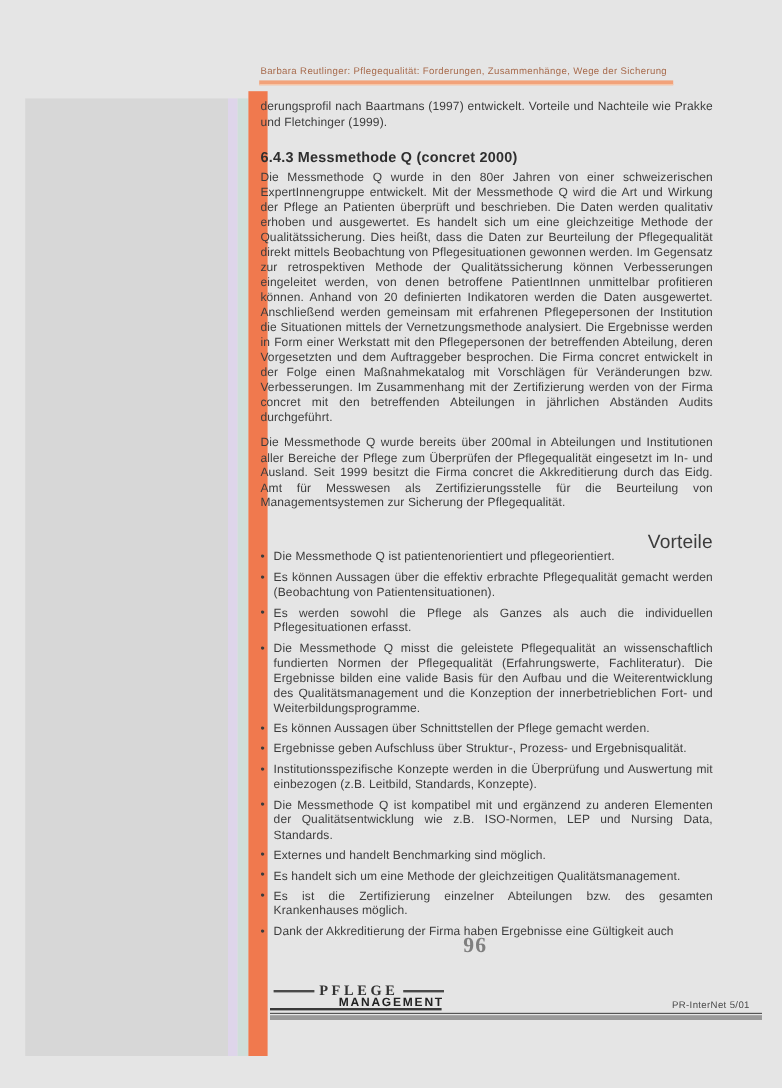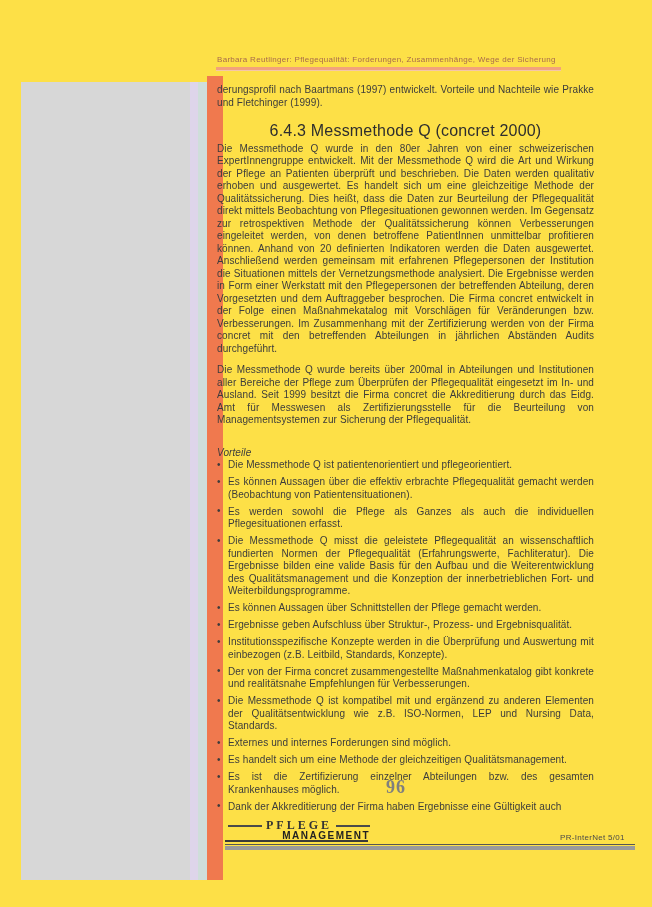--- a/index.html
+++ b/index.html
@@ -1,17 +1,17 @@
 <!DOCTYPE html>
 <html><head>
 <meta charset="utf-8">
 <style>
   html,body { margin:0; padding:0; background:#ffffff; }
   .page {
-    position:relative; width:652px; height:907px; background:#fde047;
+    position:relative; width:652px; height:907px; background:#e5e5e5;
     font-family:"Liberation Sans", sans-serif; overflow:hidden;
     color:#3c3c3c;
   }
   
   .gray-block   { position:absolute; left:21px;  top:82px; width:169px; height:798px; background:#d7d7d7; }
   .strip-lav    { position:absolute; left:190px; top:82px; width:8px;   height:798px; background:#ded5ea; }
   .strip-mint   { position:absolute; left:198px; top:82px; width:9px;   height:798px; background:#cfdeda; }
   .orange-bar   { position:absolute; left:207px; top:76px; width:16px;  height:804px; background:#f0794e; }
 
   
@@ -26,27 +26,27 @@
 
   
   .content {
     position:absolute; left:217px; top:84px; width:377px;
     font-size:10px; line-height:12.5px; text-align:justify;
     letter-spacing:0.1px;
   }
   .content p { margin:0; }
   .intro { margin-bottom:16px !important; }
   .section-heading {
-    font-size:16px; font-weight:normal; color:#2e2e2e;
-    margin:0 0 5px 0; text-align:center; letter-spacing:0.2px;
+    font-size:12px; font-weight:bold; color:#2e2e2e;
+    margin:0 0 5px 0; text-align:left; letter-spacing:0.2px;
   }
   .para1 { margin-bottom:9px !important; }
   .para2 { margin-bottom:20px !important; }
   .vorteile-heading {
-    font-style:italic; font-size:10px; margin:0 0 4px 0; text-align:left;
+    font-size:16px; margin:0 0 4px 0; text-align:right;
   }
   ul.vorteile { list-style:none; margin:0; padding:0; }
   ul.vorteile li {
     position:relative; padding-left:11px; margin-bottom:4.5px;
   }
   ul.vorteile li::before {
     content:"•"; position:absolute; left:0; top:-0.5px; color:#3c3c3c;
   }
 
   
@@ -99,23 +99,22 @@
     <p class="vorteile-heading">Vorteile</p>
 
     <ul class="vorteile">
       <li>Die Messmethode Q ist patientenorientiert und pflegeorientiert.</li>
       <li>Es können Aussagen über die effektiv erbrachte Pflegequalität gemacht werden (Beobachtung von Patientensituationen).</li>
       <li>Es werden sowohl die Pflege als Ganzes als auch die individuellen Pflegesituationen erfasst.</li>
       <li>Die Messmethode Q misst die geleistete Pflegequalität an wissenschaftlich fundierten Normen der Pflegequalität (Erfahrungswerte, Fachliteratur). Die Ergebnisse bilden eine valide Basis für den Aufbau und die Weiterentwicklung des Qualitätsmanagement und die Konzeption der innerbetrieblichen Fort- und Weiterbildungsprogramme.</li>
       <li>Es können Aussagen über Schnittstellen der Pflege gemacht werden.</li>
       <li>Ergebnisse geben Aufschluss über Struktur-, Prozess- und Ergebnisqualität.</li>
       <li>Institutionsspezifische Konzepte werden in die Überprüfung und Auswertung mit einbezogen (z.B. Leitbild, Standards, Konzepte).</li>
-      <li>Der von der Firma concret zusammengestellte Maßnahmenkatalog gibt konkrete und realitätsnahe Empfehlungen für Verbesserungen.</li>
       <li>Die Messmethode Q ist kompatibel mit und ergänzend zu anderen Elementen der Qualitätsentwicklung wie z.B. ISO-Normen, LEP und Nursing Data, Standards.</li>
-      <li>Externes und internes Forderungen sind möglich.</li>
+      <li>Externes und handelt Benchmarking sind möglich.</li>
       <li>Es handelt sich um eine Methode der gleichzeitigen Qualitätsmanagement.</li>
       <li>Es ist die Zertifizierung einzelner Abteilungen bzw. des gesamten Krankenhauses möglich.</li>
       <li>Dank der Akkreditierung der Firma haben Ergebnisse eine Gültigkeit auch</li>
     </ul>
   </div>
 
   <div class="footer-logo">
     <div class="logo-top">
       <span class="logo-rule"></span>
       <span class="logo-pflege">PFLEGE</span>

